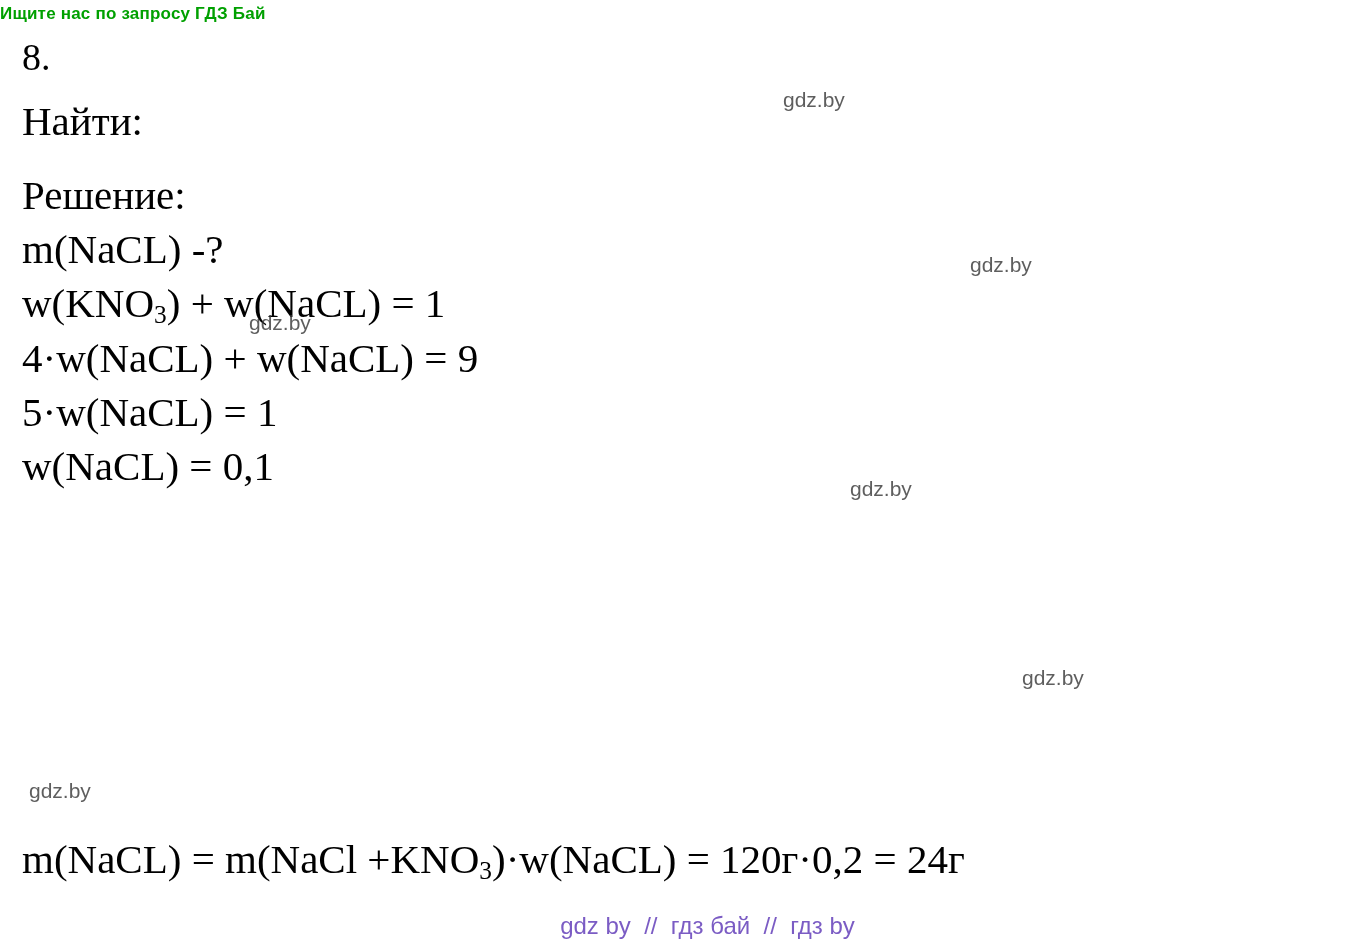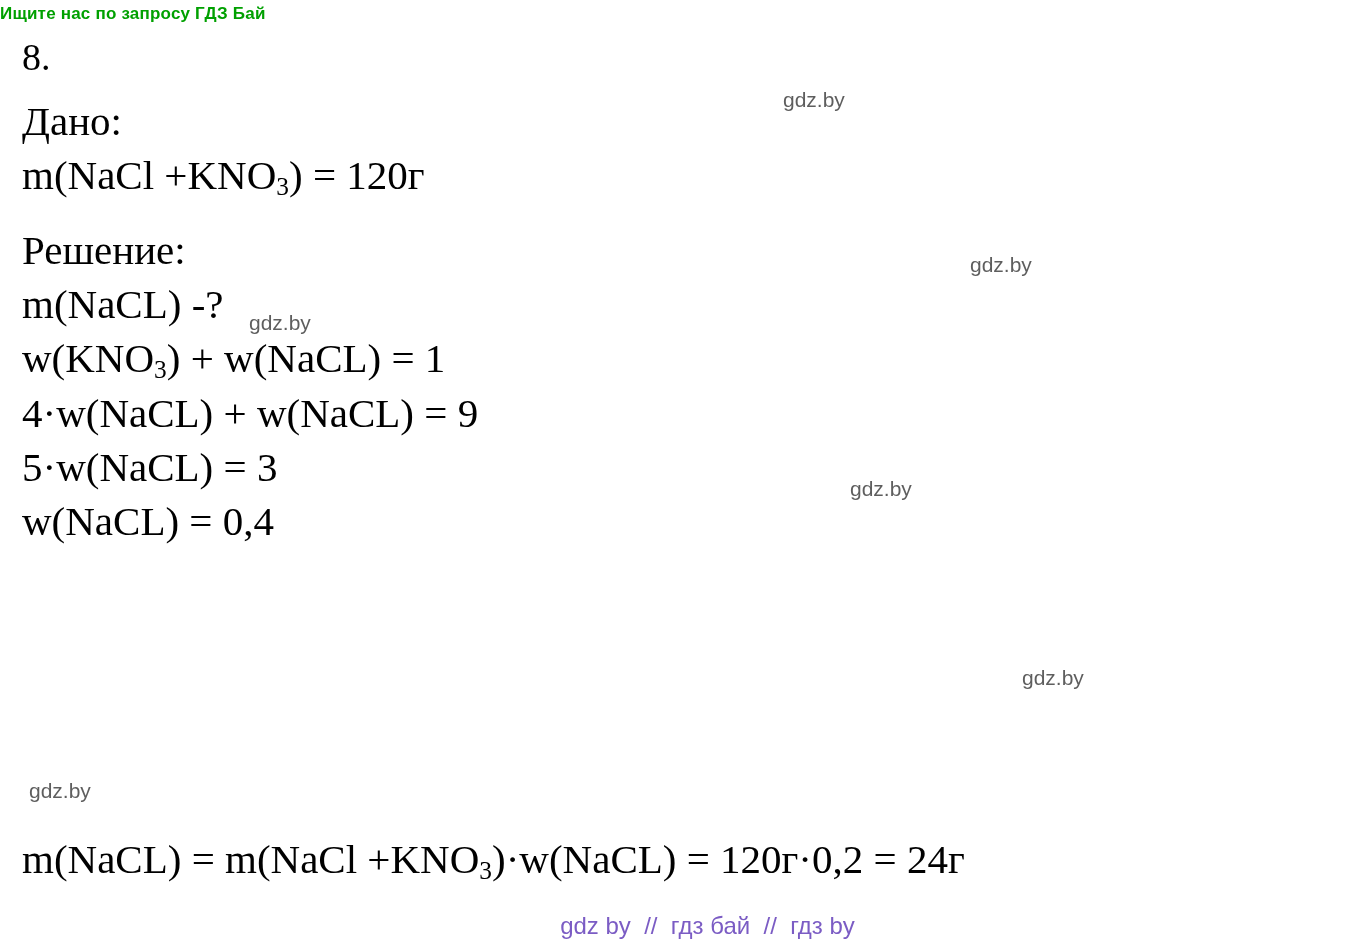--- a/index.html
+++ b/index.html
@@ -92,41 +92,40 @@
 <body>
 
 <div class="top-banner">Ищите нас по запросу ГДЗ Бай</div>
 
 <div class="solution">
 
   <div class="line task-number">8.</div>
 
   <div class="gap-small"></div>
 
-  <div class="line">Дано:</div>
+  <div class="line">Найти:</div>
 
-  <div class="line">m(NaCl +KNO<sub>3</sub>) = 120г</div>
 
 
   <div class="gap-small"></div>
 
 
   <div class="gap-small"></div>
 
   <div class="line">Решение:</div>
 
   <div class="line">m(NaCL) -?</div>
 
   <div class="line">w(KNO<sub>3</sub>) + w(NaCL) = 1</div>
 
   <div class="line">4·w(NaCL) + w(NaCL) = 9</div>
 
-  <div class="line">5·w(NaCL) = 3</div>
+  <div class="line">5·w(NaCL) = 1</div>
 
-  <div class="line">w(NaCL) = 0,4</div>
+  <div class="line">w(NaCL) = 0,1</div>
 
 </div>
 
 <div class="final-line">m(NaCL) = m(NaCl +KNO<sub>3</sub>)·w(NaCL) = 120г·0,2 = 24г</div>
 
 <div class="watermark" style="left:783px; top:88px;">gdz.by</div>
 <div class="watermark" style="left:970px; top:253px;">gdz.by</div>
 <div class="watermark" style="left:249px; top:311px;">gdz.by</div>
 <div class="watermark" style="left:850px; top:477px;">gdz.by</div>
 <div class="watermark" style="left:1022px; top:666px;">gdz.by</div>

